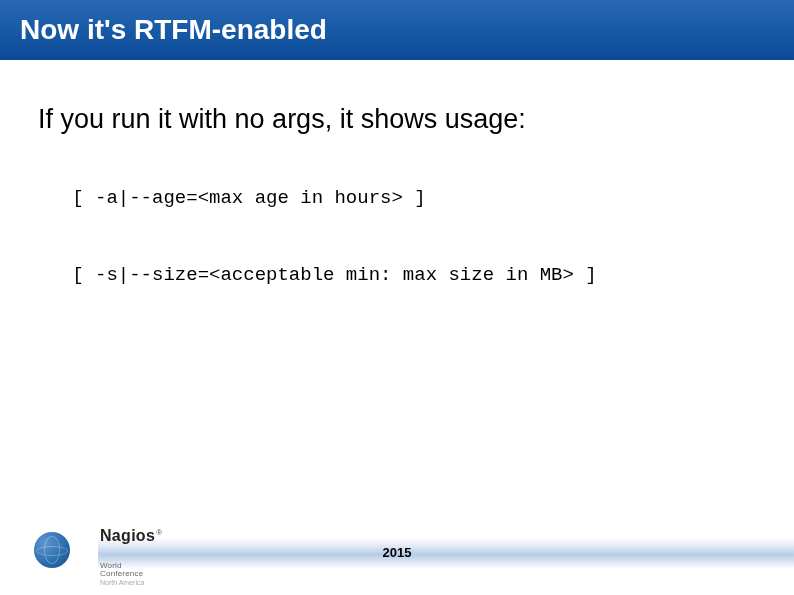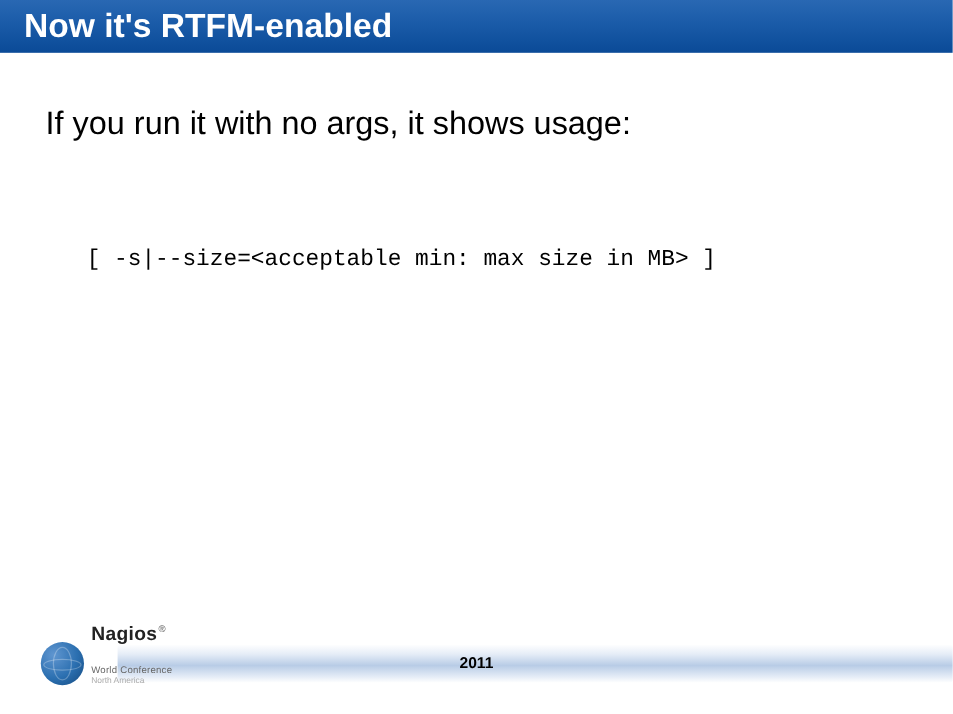--- a/index.html
+++ b/index.html
@@ -6,38 +6,37 @@
   body {
     width: 794px;
     height: 595px;
     font-family: Arial, Helvetica, sans-serif;
     background: #fff;
     position: relative;
     overflow: hidden;
   }
   .title-bar {
     width: 100%;
-    height: 44px;
+    height: 60px;
     background: linear-gradient(180deg, #2968b3 0%, #1a5ba8 45%, #0a4a97 100%);
     display: flex;
     align-items: center;
     padding-left: 20px;
   }
   .title-text {
     color: #fff;
     font-size: 28px;
     font-weight: bold;
   }
   .content {
     padding: 44px 38px 0 38px;
   }
   .subtitle {
     font-size: 27px;
     color: #000;
-    margin-bottom: 34px;
   }
   .code-block {
     font-family: "Courier New", Courier, monospace;
     font-size: 19px;
     line-height: 1.35;
     color: #000;
     white-space: pre;
   }
   .footer {
     position: absolute;
@@ -60,25 +59,26 @@
     left: 50%;
     transform: translateX(-50%);
     top: 30px;
     font-size: 13px;
     font-weight: bold;
     color: #000;
   }
   .logo-wrap {
     position: absolute;
     left: 34px;
-    top: 0;
+    top: 13px;
     width: 120px;
     height: 56px;
     display: flex;
-    align-items: flex-end;
+    align-items: flex-start;
+    gap: 24px;
   }
   .globe {
     width: 36px;
     height: 36px;
     margin-top: 4px;
     border-radius: 50%;
     background: radial-gradient(circle at 30% 30%, #6096d0 0%, #2b6fb0 55%, #14497e 100%);
     position: relative;
     flex-shrink: 0;
   }
@@ -123,27 +123,28 @@
 </head>
 <body>
 
 <div class="title-bar">
   <div class="title-text">Now it's RTFM-enabled</div>
 </div>
 
 <div class="content">
   <div class="subtitle">If you run it with no args, it shows usage:</div>
   <div class="code-block">
+    <div>   [ -a|--age=&lt;max age in hours&gt; ]</div>
     <div>   [ -s|--size=&lt;acceptable min: max size in MB&gt; ]</div>
   </div>
 </div>
 
 <div class="footer">
   <div class="footer-bar"></div>
-  <div class="footer-year">2011</div>
+  <div class="footer-year">2015</div>
   <div class="logo-wrap">
     <div class="globe"></div>
     <div class="logo-text">
       <div>
         <span class="logo-name">Nagios</span><span class="logo-r">®</span>
       </div>
       <div class="logo-sub">World Conference</div>
       <div class="logo-sub2">North America</div>
     </div>
   </div>

